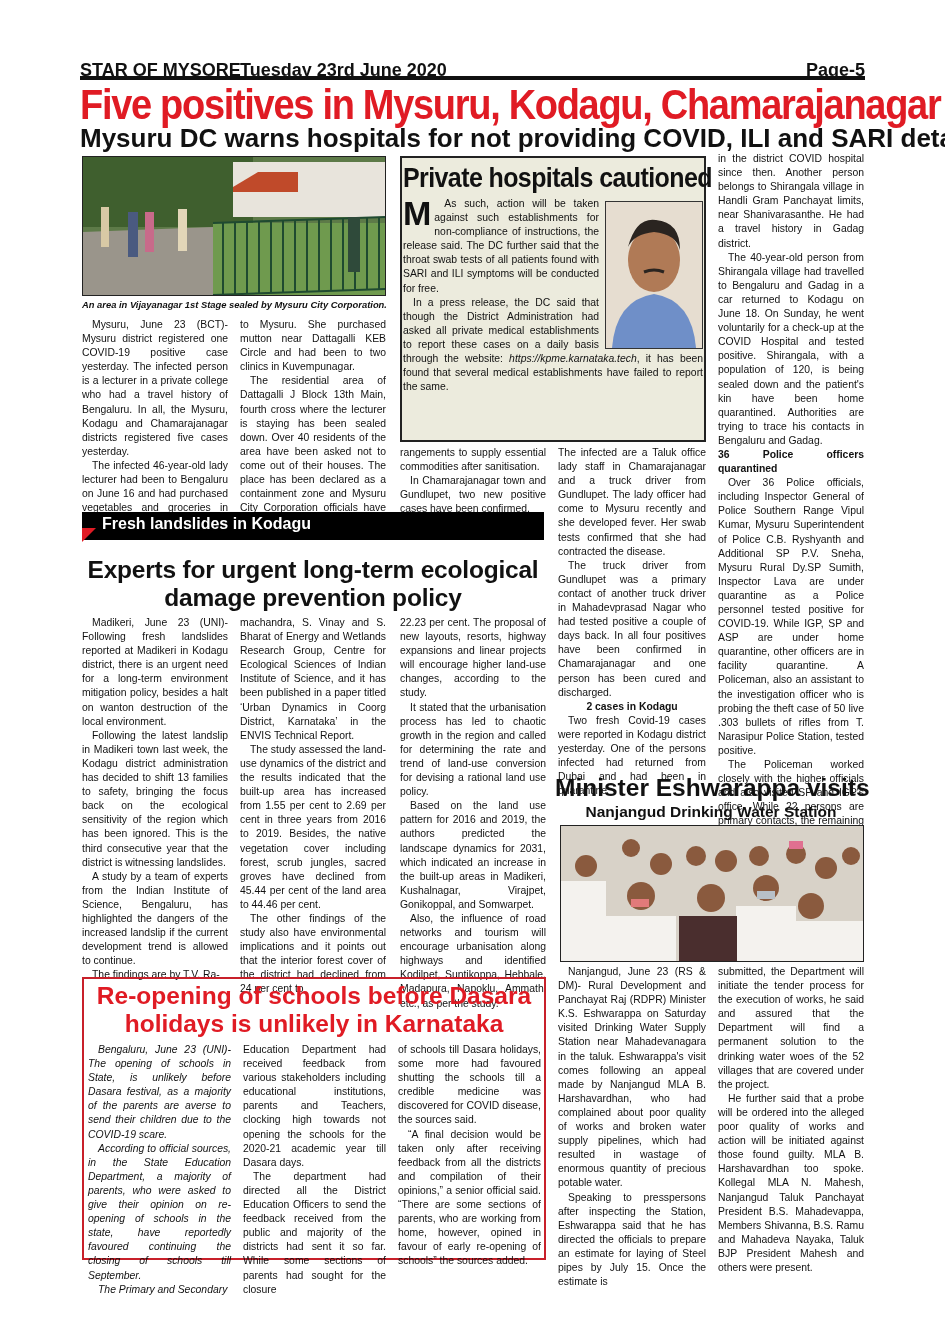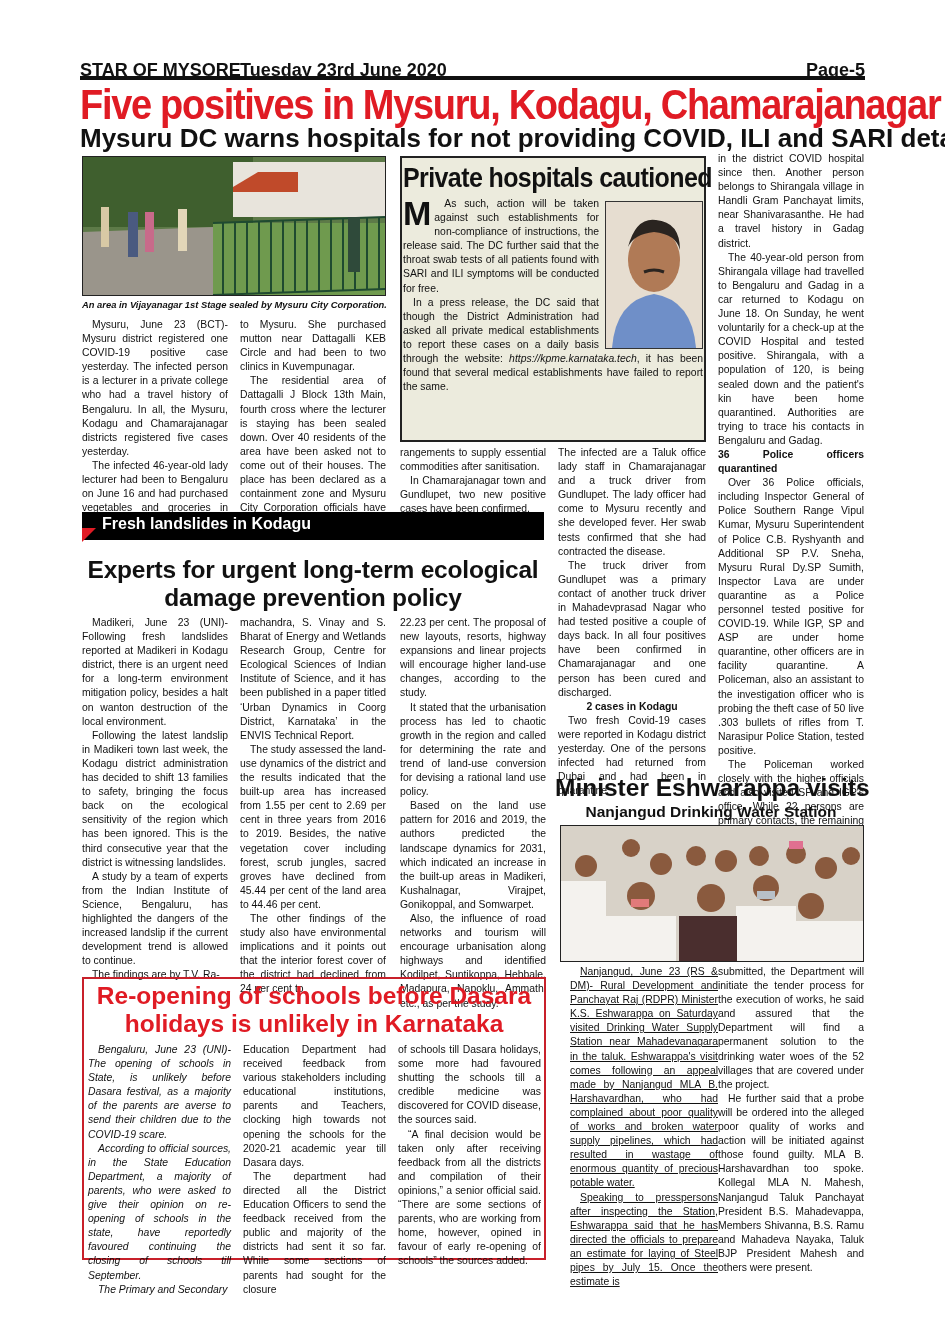--- a/index.html
+++ b/index.html
@@ -168,21 +168,21 @@
         <rect x="45" y="90" width="70" height="45"></rect>
       <rect x="175" y="80" width="60" height="55"></rect>
         <rect x="225" y="95" width="77" height="40"></rect>
     </g>
     <rect x="118" y="90" width="58" height="45" fill="#4a2e2e"></rect>
     <rect x="70" y="73" width="18" height="8" fill="#e27a7a"></rect>
     <rect x="196" y="65" width="18" height="8" fill="#b8c0c8"></rect>
     <rect x="228" y="15" width="14" height="8" fill="#e07090"></rect>
   </svg>
 </div>
-<div class="abs col" style="left:570px; top:965px; width:148px;text-decoration:underline;">
+<div class="abs col" style="left:558px; top:965px; width:148px;">
   <p>Nanjangud, June 23 (RS &amp; DM)- Rural Development and Panchayat Raj (RDPR) Minister K.S. Eshwarappa on Saturday visited Drinking Water Supply Station near Mahadevanagara in the taluk. Eshwarappa's visit comes following an appeal made by Nanjangud MLA B. Harshavardhan, who had complained about poor quality of works and broken water supply pipelines, which had resulted in wastage of enormous quantity of precious potable water.</p>
   <p>Speaking to presspersons after inspecting the Station, Eshwarappa said that he has directed the officials to prepare an estimate for laying of Steel pipes by July 15. Once the estimate is</p>
 </div>
 <div class="abs col" style="left:718px; top:965px; width:146px;">
   <p class="noind">submitted, the Department will initiate the tender process for the execution of works, he said and assured that the Department will find a permanent solution to the drinking water woes of the 52 villages that are covered under the project.</p>
   <p>He further said that a probe will be ordered into the alleged poor quality of works and action will be initiated against those found guilty. MLA B. Harshavardhan too spoke. Kollegal MLA N. Mahesh, Nanjangud Taluk Panchayat President B.S. Mahadevappa, Members Shivanna, B.S. Ramu and Mahadeva Nayaka, Taluk BJP President Mahesh and others were present.</p>
 </div>
 
 <div class="abs red-box" style="left:82px; top:977px; width:464px; height:283px;"></div>
 <div class="abs red-head" style="left:84px; top:982px; width:460px;">Re-opening of schools before Dasara holidays is unlikely in Karnataka</div>

